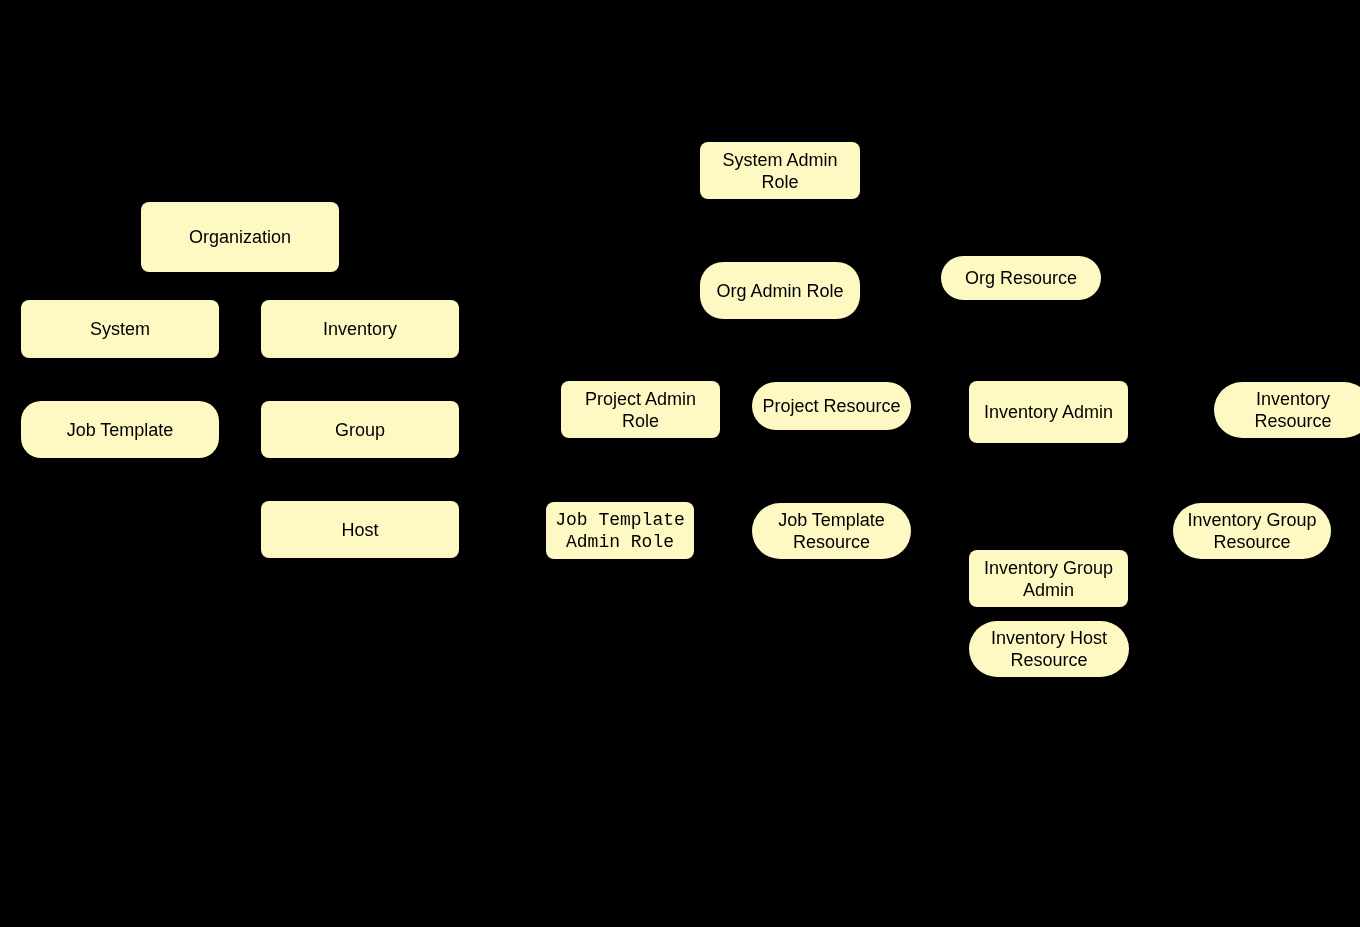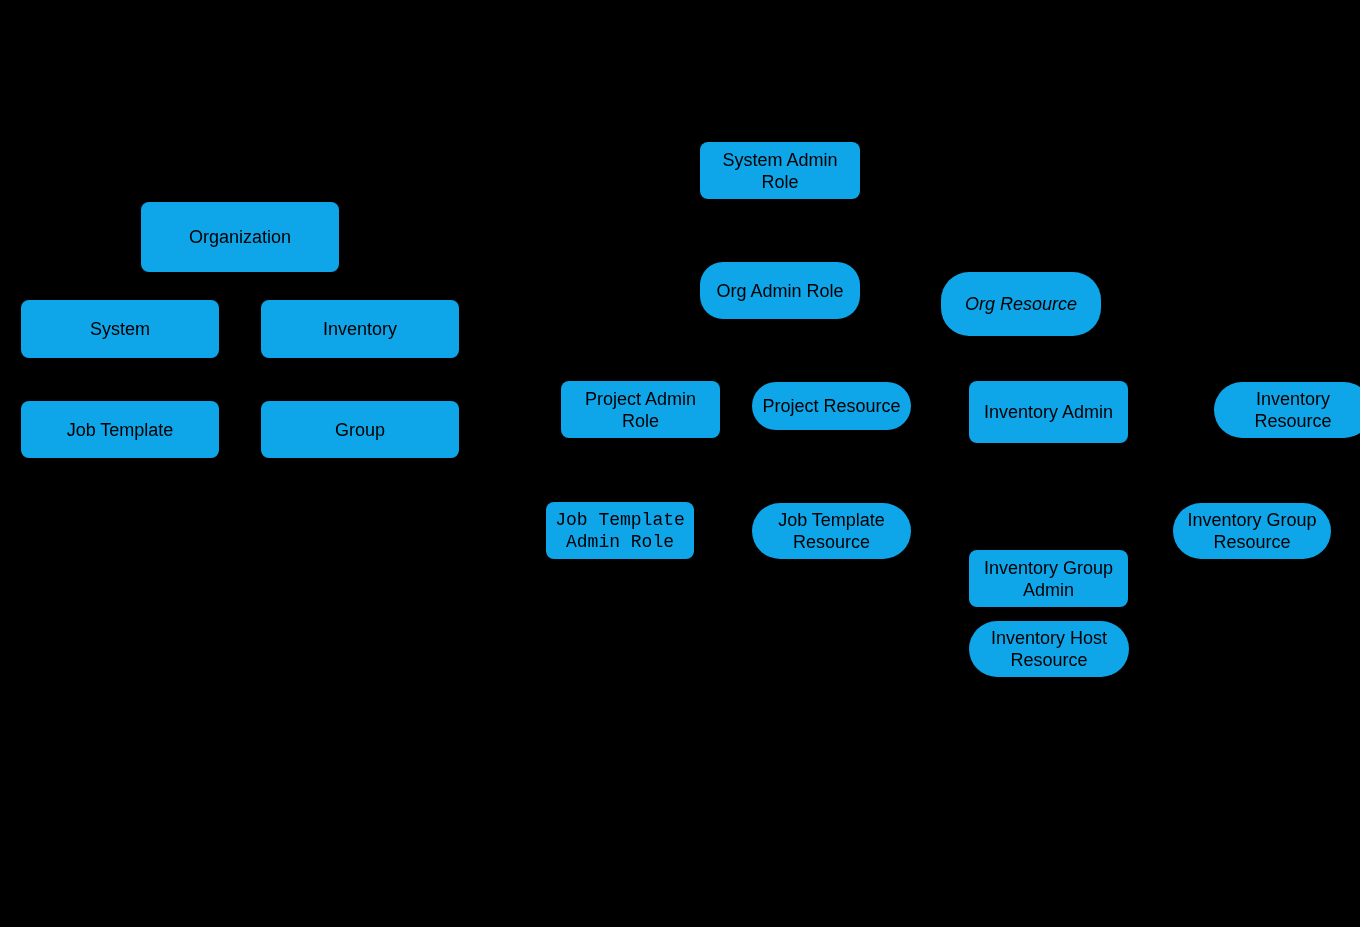--- a/index.html
+++ b/index.html
@@ -11,21 +11,21 @@
     position: relative;
     width: 1360px;
     height: 927px;
     background: #000000;
     overflow: hidden;
     font-family: "Liberation Sans", sans-serif;
   }
   .node {
     position: absolute;
     box-sizing: border-box;
-    background: #0ea5e9;
+    background: #fef9c3;
     color: #000000;
     display: flex;
     align-items: center;
     justify-content: center;
     text-align: center;
     font-size: 18px;
     line-height: 22px;
     padding: 2px 8px;
   }
   .node.rect {
@@ -35,25 +35,26 @@
     border-radius: 28px;
   }
 </style>
 </head>
 <body>
 
 <div class="canvas">
   <div class="node rect" style="left: 141px; top: 202px; width: 198px; height: 70px;">Organization</div>
   <div class="node rect" style="left: 21px; top: 300px; width: 198px; height: 58px;">System</div>
   <div class="node rect" style="left: 261px; top: 300px; width: 198px; height: 58px;">Inventory</div>
-  <div class="node rect" style="left: 21px; top: 401px; width: 198px; height: 57px;">Job Template</div>
+  <div class="node rect" style="left: 21px; top: 401px; width: 198px; height: 57px; border-radius: 20px;">Job Template</div>
   <div class="node rect" style="left: 261px; top: 401px; width: 198px; height: 57px;">Group</div>
+  <div class="node rect" style="left: 261px; top: 501px; width: 198px; height: 57px;">Host</div>
   <div class="node rect" style="left: 700px; top: 142px; width: 160px; height: 57px;">System Admin Role</div>
   <div class="node rect" style="left: 700px; top: 262px; width: 160px; height: 57px; border-radius: 23px;">Org Admin Role</div>
-  <div class="node pill" style="left: 941px; top: 272px; width: 160px; height: 64px; font-style: italic;">Org Resource</div>
+  <div class="node pill" style="left: 941px; top: 256px; width: 160px; height: 44px;">Org Resource</div>
   <div class="node rect" style="left: 561px; top: 381px; width: 159px; height: 57px;">Project Admin Role</div>
   <div class="node pill" style="left: 752px; top: 382px; width: 159px; height: 48px;">Project Resource</div>
   <div class="node rect" style="left: 969px; top: 381px; width: 159px; height: 62px;">Inventory Admin</div>
   <div class="node pill" style="left: 1214px; top: 382px; width: 158px; height: 56px;">Inventory Resource</div>
   <div class="node rect" style="left: 546px; top: 502px; width: 148px; height: 57px; font-family: Liberation Mono, monospace;">Job Template Admin Role</div>
   <div class="node pill" style="left: 752px; top: 503px; width: 159px; height: 56px;">Job Template Resource</div>
   <div class="node rect" style="left: 969px; top: 502px; width: 159px; height: 57px; margin-top: 48px;">Inventory Group Admin</div>
   <div class="node pill" style="left: 1173px; top: 503px; width: 158px; height: 56px;">Inventory Group Resource</div>
   <div class="node pill" style="left: 969px; top: 621px; width: 160px; height: 56px;">Inventory Host Resource</div>
 </div>

